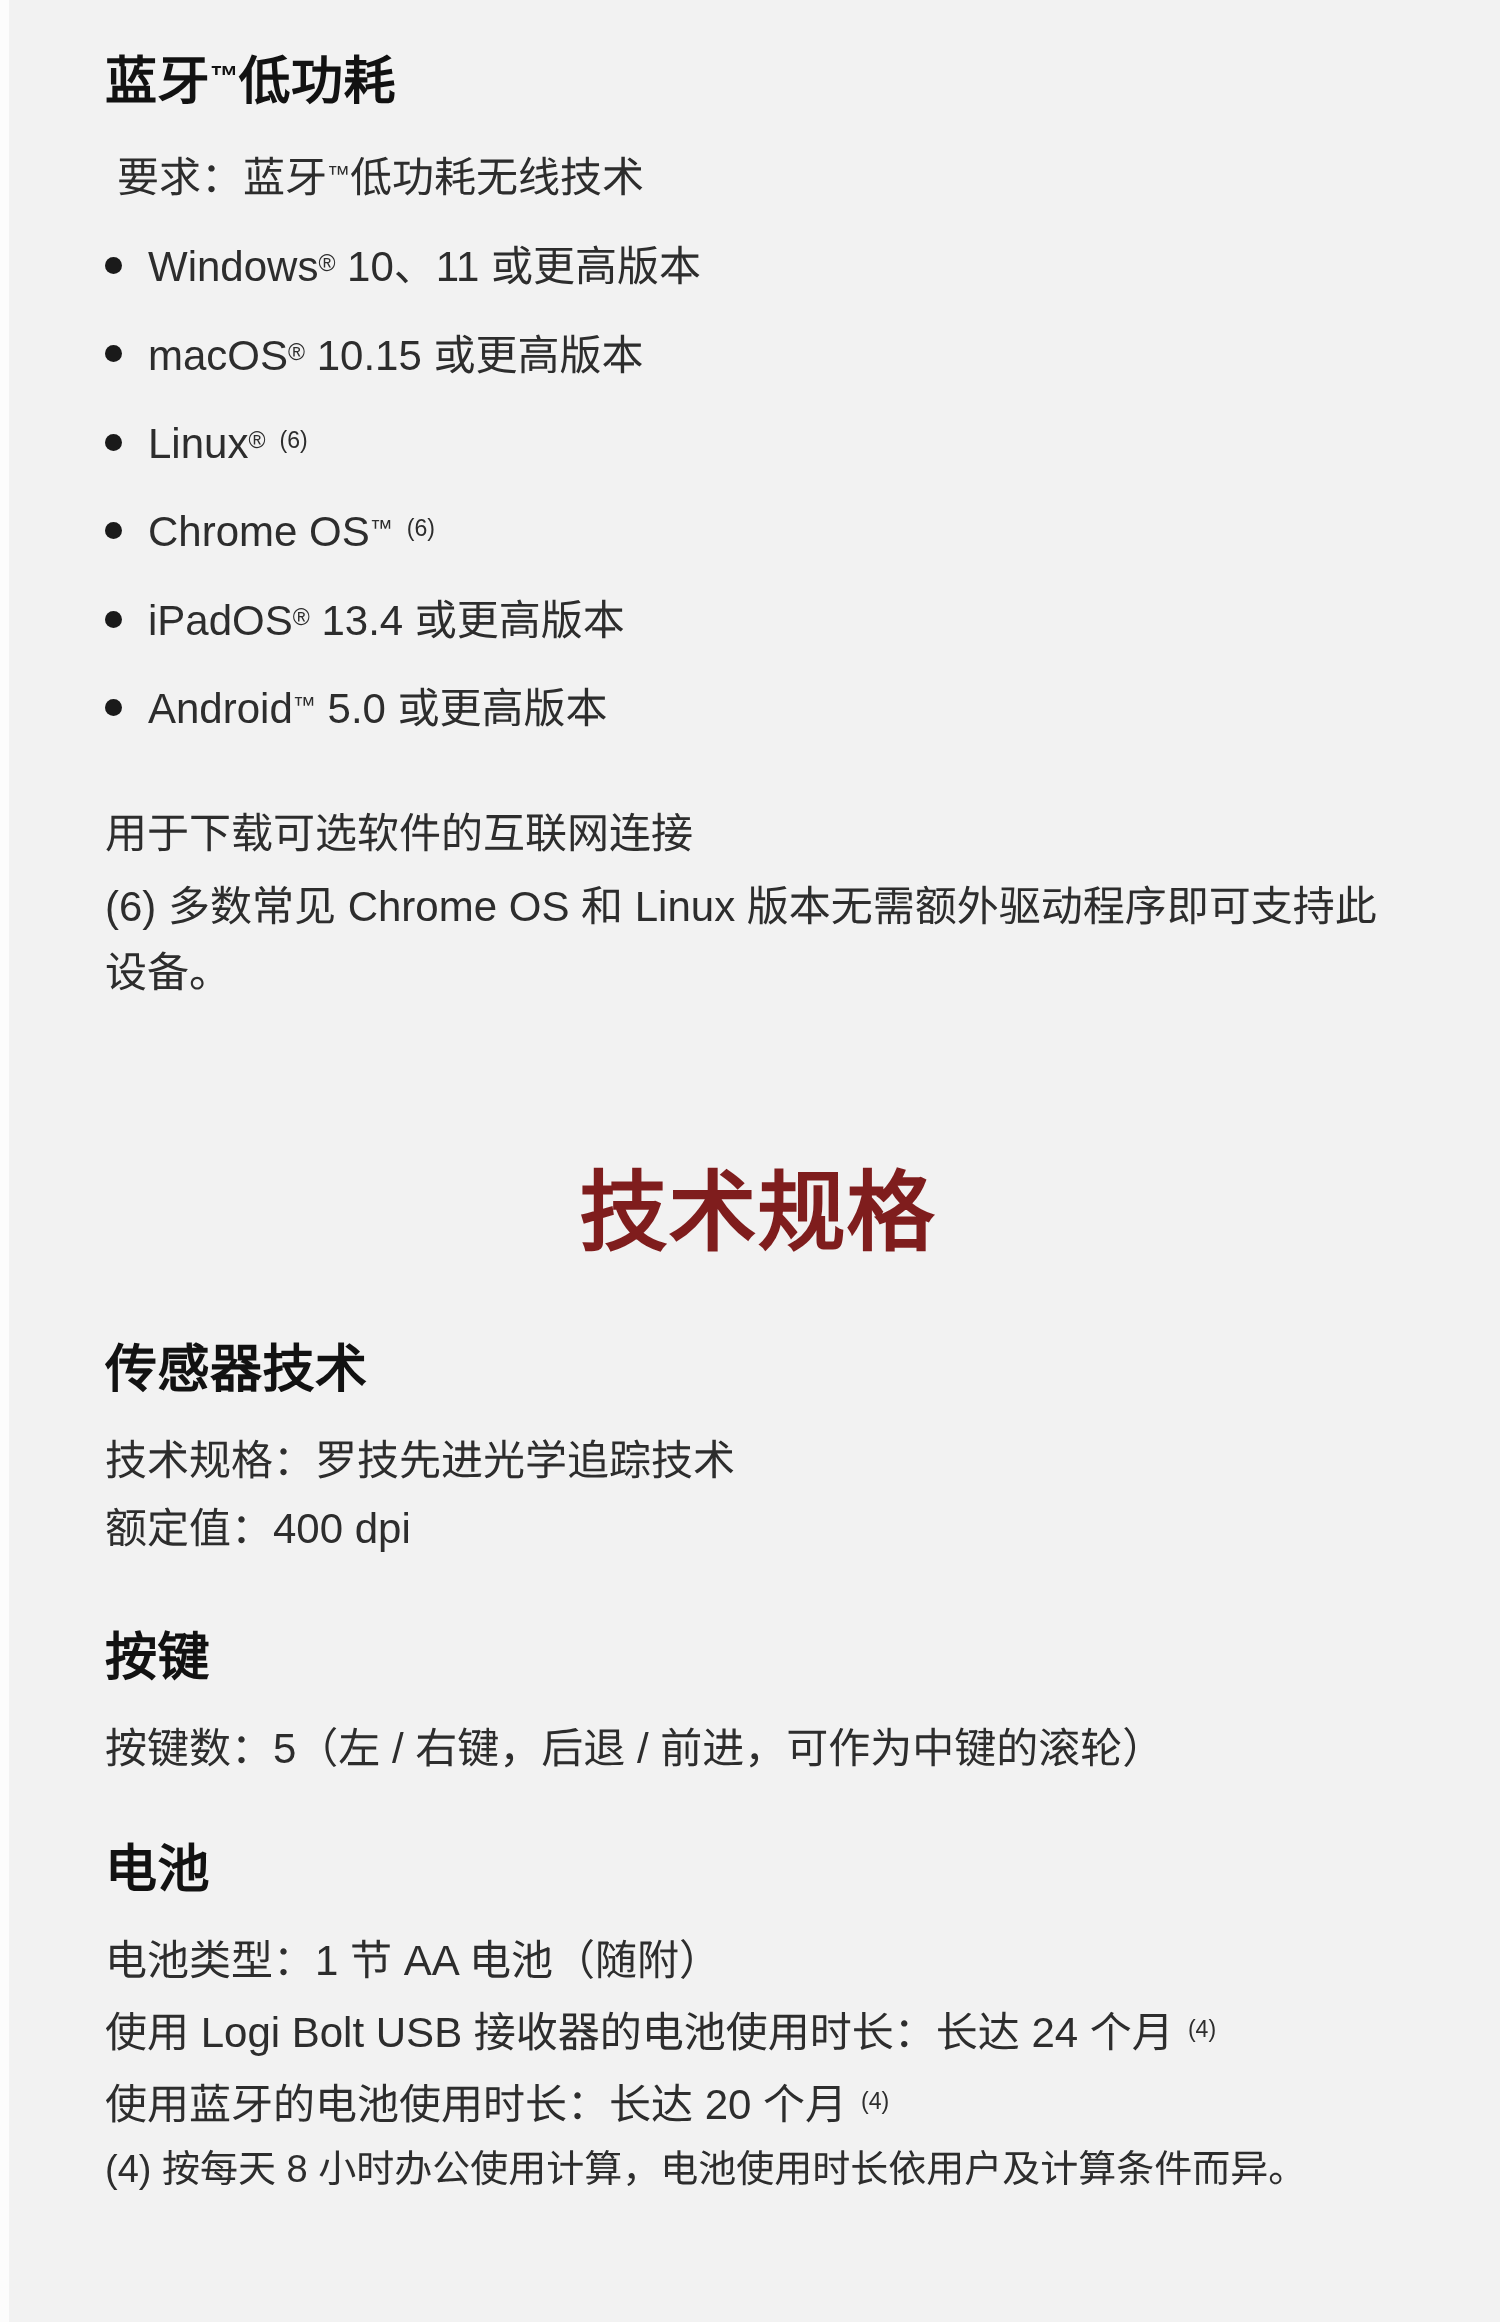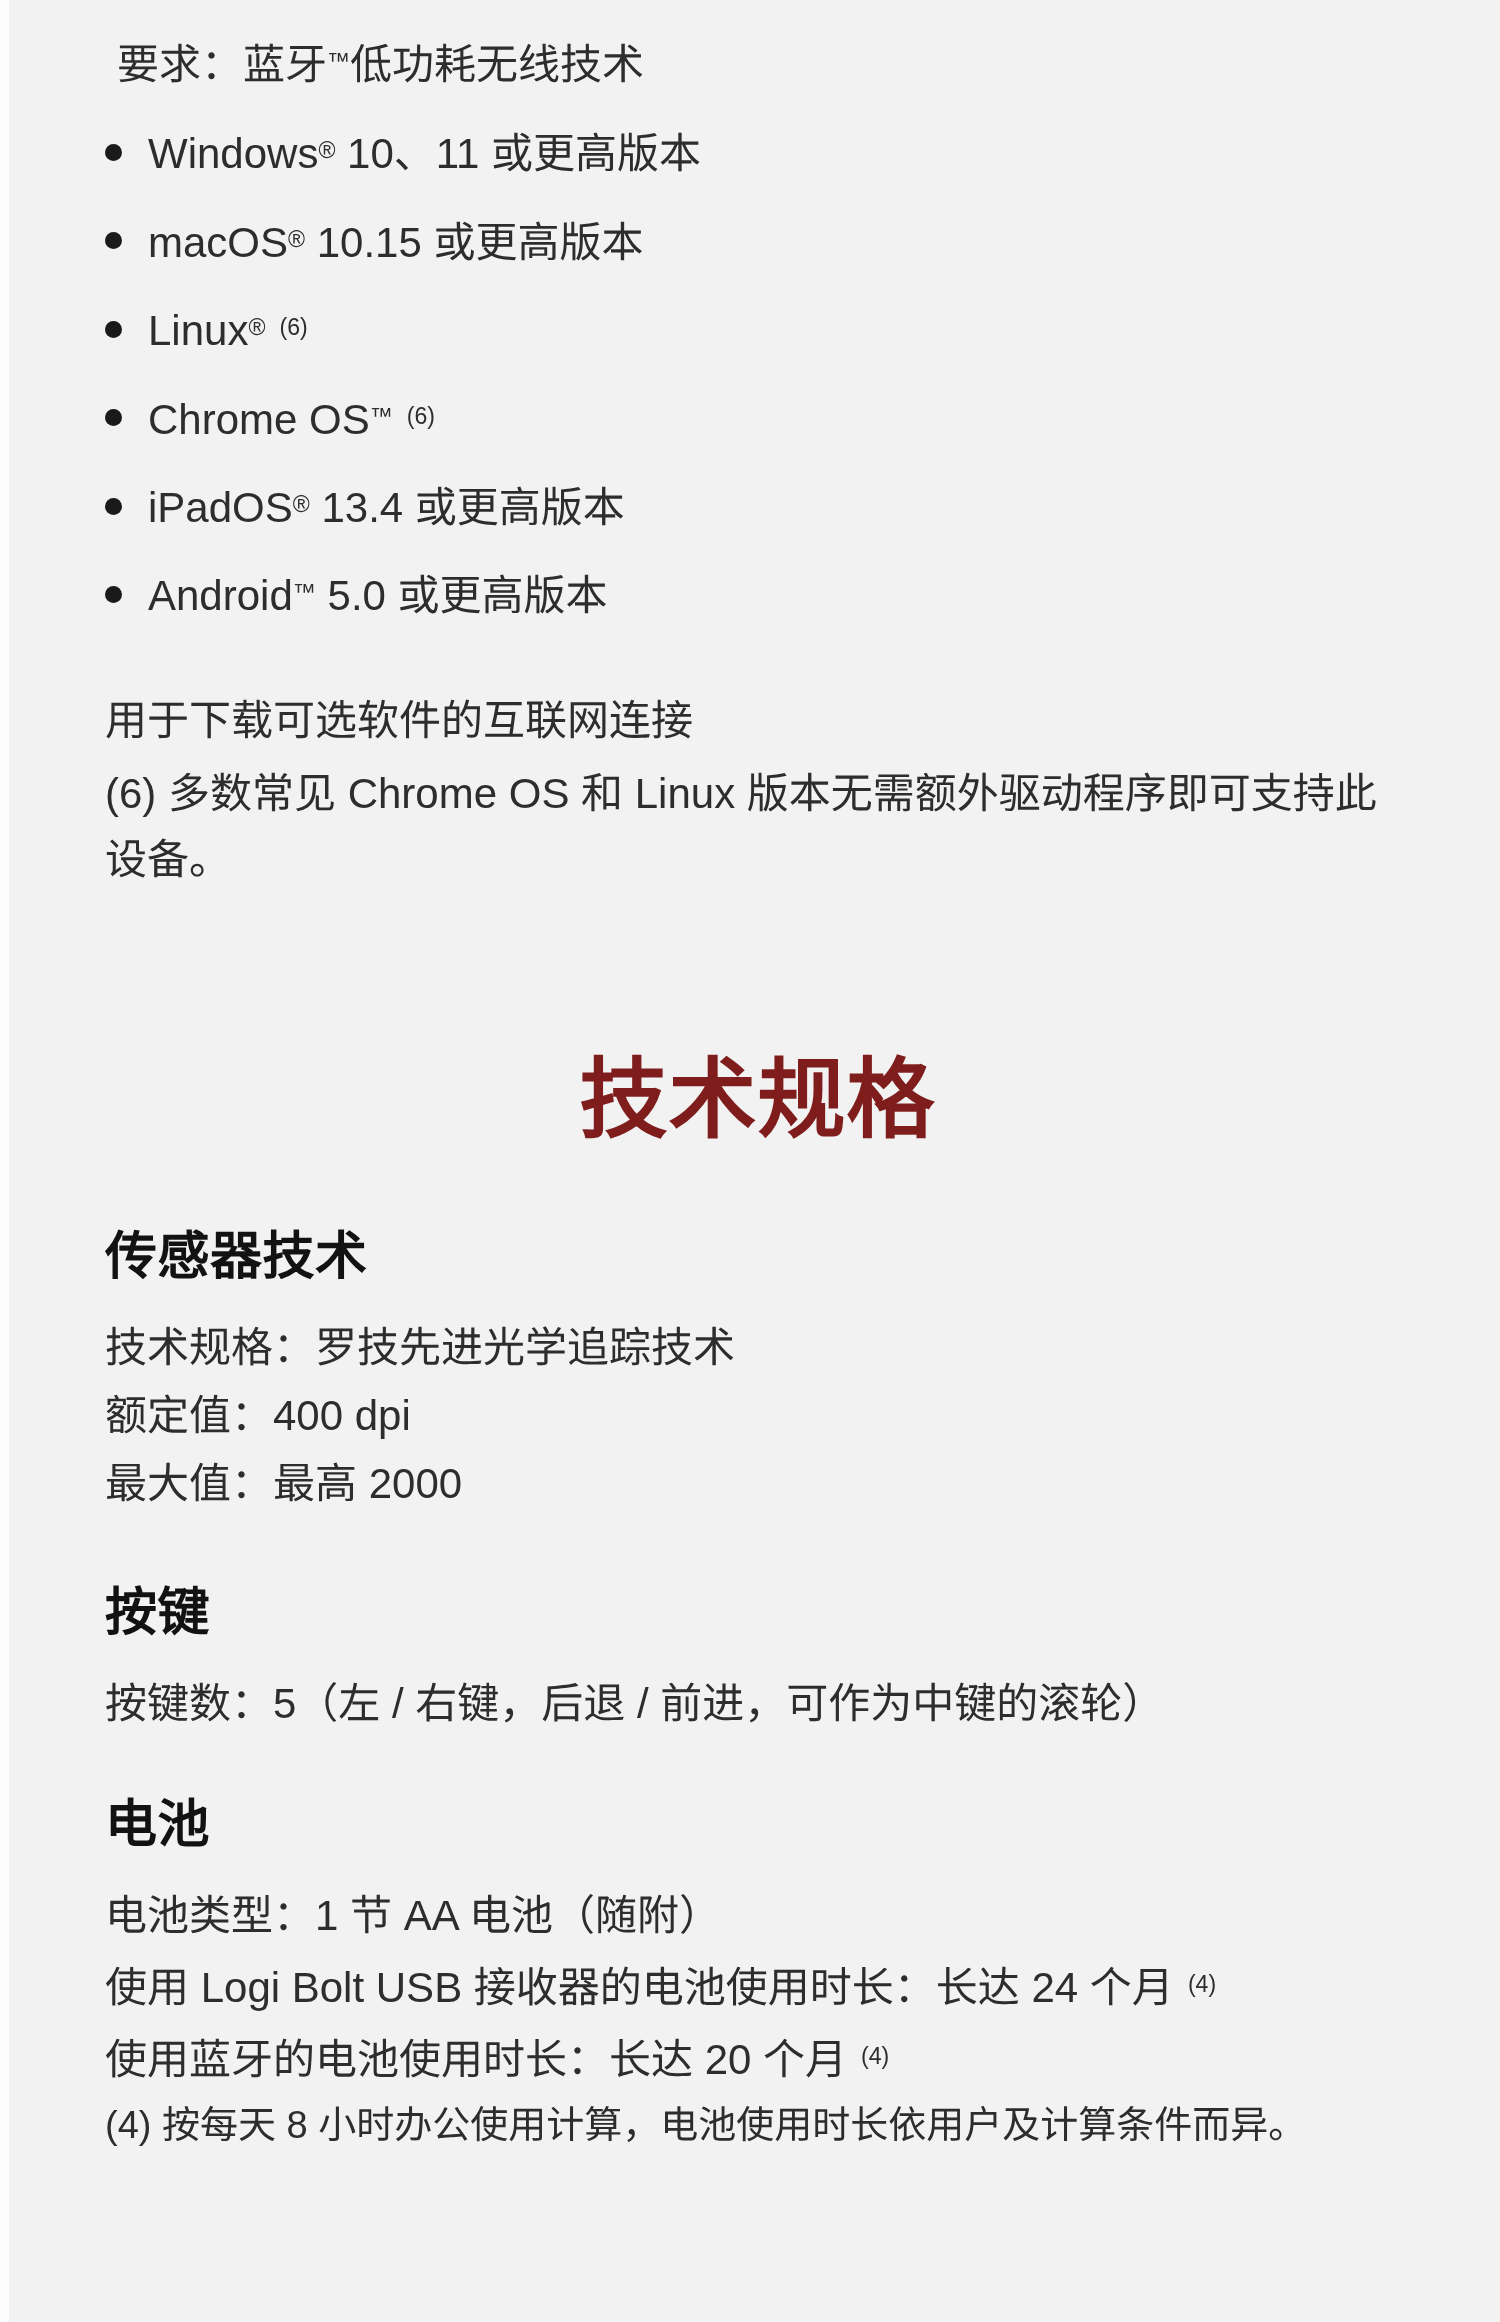--- a/index.html
+++ b/index.html
@@ -112,20 +112,21 @@
   }
 </style>
 </head>
 <body>
 
 <div class="edge"></div>
 
 <div class="content">
 
   <section class="bluetooth">
+    <h2 class="sec-title"><span>蓝牙</span><span class="mark">™</span><span>低功耗</span></h2>
 
     <p class="req"><span>要求：蓝牙</span><span class="mark">™</span><span>低功耗无线技术</span></p>
 
     <ul class="os-list">
       <li>
           <span class="dot"></span>
           <span class="li-text"><span>Windows</span><span class="mark">®</span><span> 10、11 或更高版本</span><span class="mark note"></span></span>
         </li>
       <li>
           <span class="dot"></span>
@@ -153,21 +154,20 @@
     <p class="fn fn6">(6) 多数常见 Chrome OS 和 Linux 版本无需额外驱动程序即可支持此设备。</p>
   </section>
 
   <h1 class="specs-title">技术规格</h1>
 
   <section class="sensor">
     <h3 class="sec-title">传感器技术</h3>
     <p class="lines">
       <span class="line">技术规格：罗技先进光学追踪技术</span>
       <span class="line">额定值：400 dpi</span>
-      <span class="line">最大值：最高 2000</span>
     </p>
   </section>
 
   <section class="buttons">
     <h3 class="sec-title">按键</h3>
     <p class="lines">
       <span class="line">按键数：5（左 / 右键，后退 / 前进，可作为中键的滚轮）</span>
     </p>
   </section>
 

